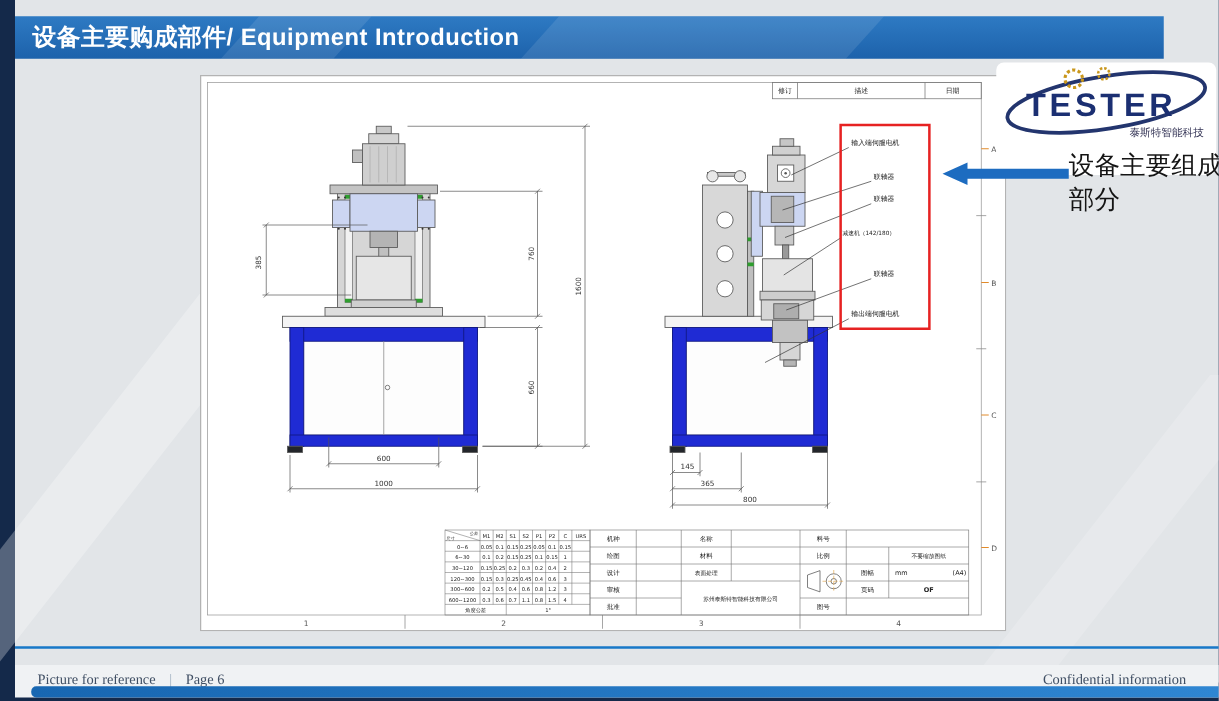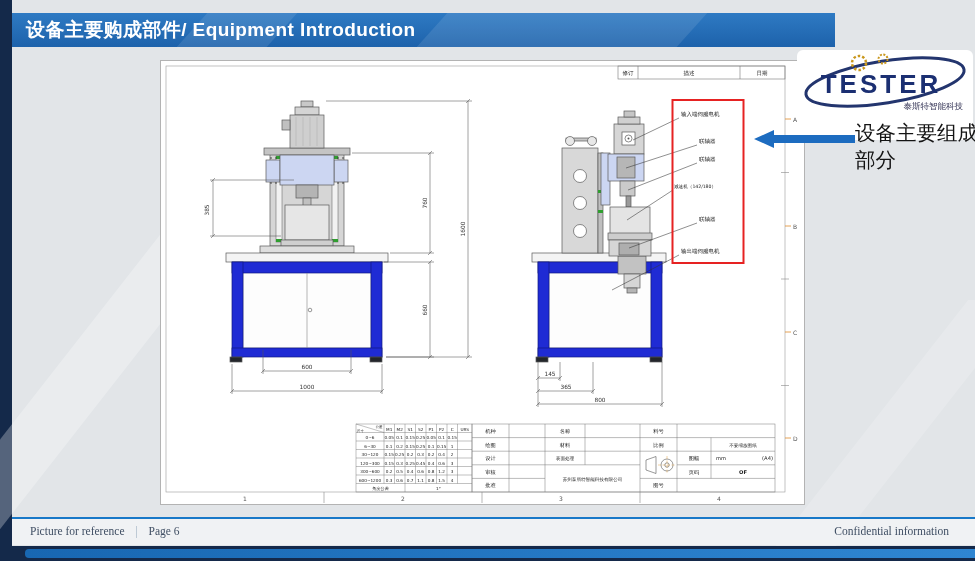--- a/index.html
+++ b/index.html
@@ -1,31 +1,31 @@
 <!DOCTYPE html>
 <html><head>
 <meta charset="utf-8">
 <style>
   html,body{margin:0;padding:0}
   #page{position:relative;width:975px;height:561px;background:#14294a;overflow:hidden;
         font-family:"Liberation Sans",sans-serif}
   #slide{position:absolute;left:12px;top:0;width:963px;height:546px;background:#e2e5e8}
   .deco{position:absolute;background:rgba(255,255,255,.28);transform:skewX(-38deg)}
-  #hdr{position:absolute;left:12px;top:13px;width:823px;height:34px;
+  #hdr{position:absolute;left:12px;top:13px;width:919px;height:34px;
        background:linear-gradient(180deg,#2e7ac3 0%,#1d62ab 100%);overflow:hidden}
   #hdr .streak{position:absolute;background:rgba(255,255,255,.10);transform:skewX(-42deg)}
   #hdr-title{position:absolute;left:14px;top:4px;font-size:19px;font-weight:700;color:#ffffff;
              letter-spacing:.4px;white-space:nowrap}
   #sheet{position:absolute;left:160px;top:60px}
   #logo-card{position:absolute;left:797px;top:50px;width:176px;height:90px;background:#ffffff;border-radius:6px}
   #heading{position:absolute;left:855px;top:120px;width:124px;font-family:"Liberation Serif",serif;
            font-size:20.5px;line-height:1.32;color:#141414}
   #arrow{position:absolute;left:752px;top:129px}
   #foot-line{position:absolute;left:12px;top:517px;width:963px;height:2px;background:#1878c8}
-  #footer{position:absolute;left:12px;top:519px;width:963px;height:26px;background:#f0f2f4;
+  #footer{position:absolute;left:12px;top:532px;width:963px;height:26px;background:#f0f2f4;
           font-family:"Liberation Serif",serif;font-size:11.5px;color:#3f4e63}
   #footer .l{position:absolute;left:18px;top:6px}
   #footer .r{position:absolute;right:26px;top:6px}
   #footer .sep{color:#9fb0c0;margin:0 8px}
   #bottombar{position:absolute;left:25px;top:549px;width:950px;height:9px;border-radius:4px 0 0 4px;
              background:linear-gradient(90deg,#1867b2,#2f86d2)}
   svg text{font-family:"DejaVu Sans",sans-serif}
   .dim{font-size:5.8px;fill:#333}
   .cjk{font-size:5.5px;fill:#111}
   .tbl{font-size:5.2px;fill:#222}

